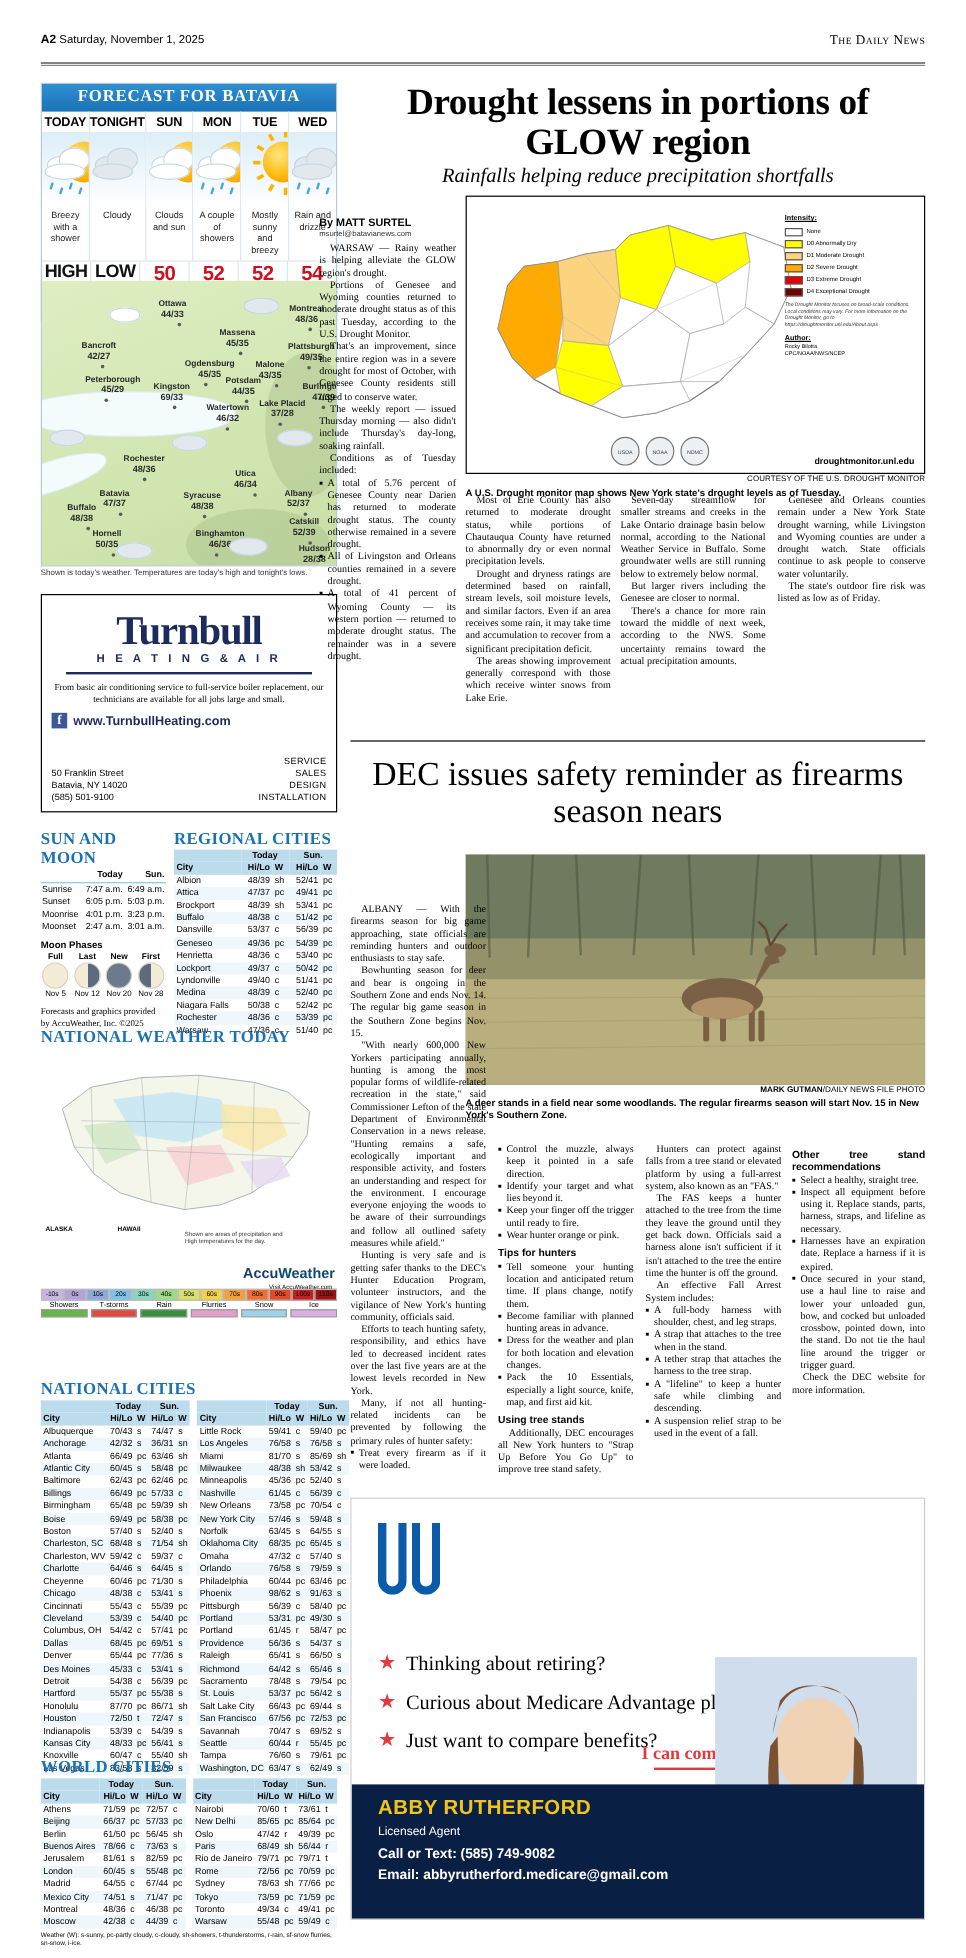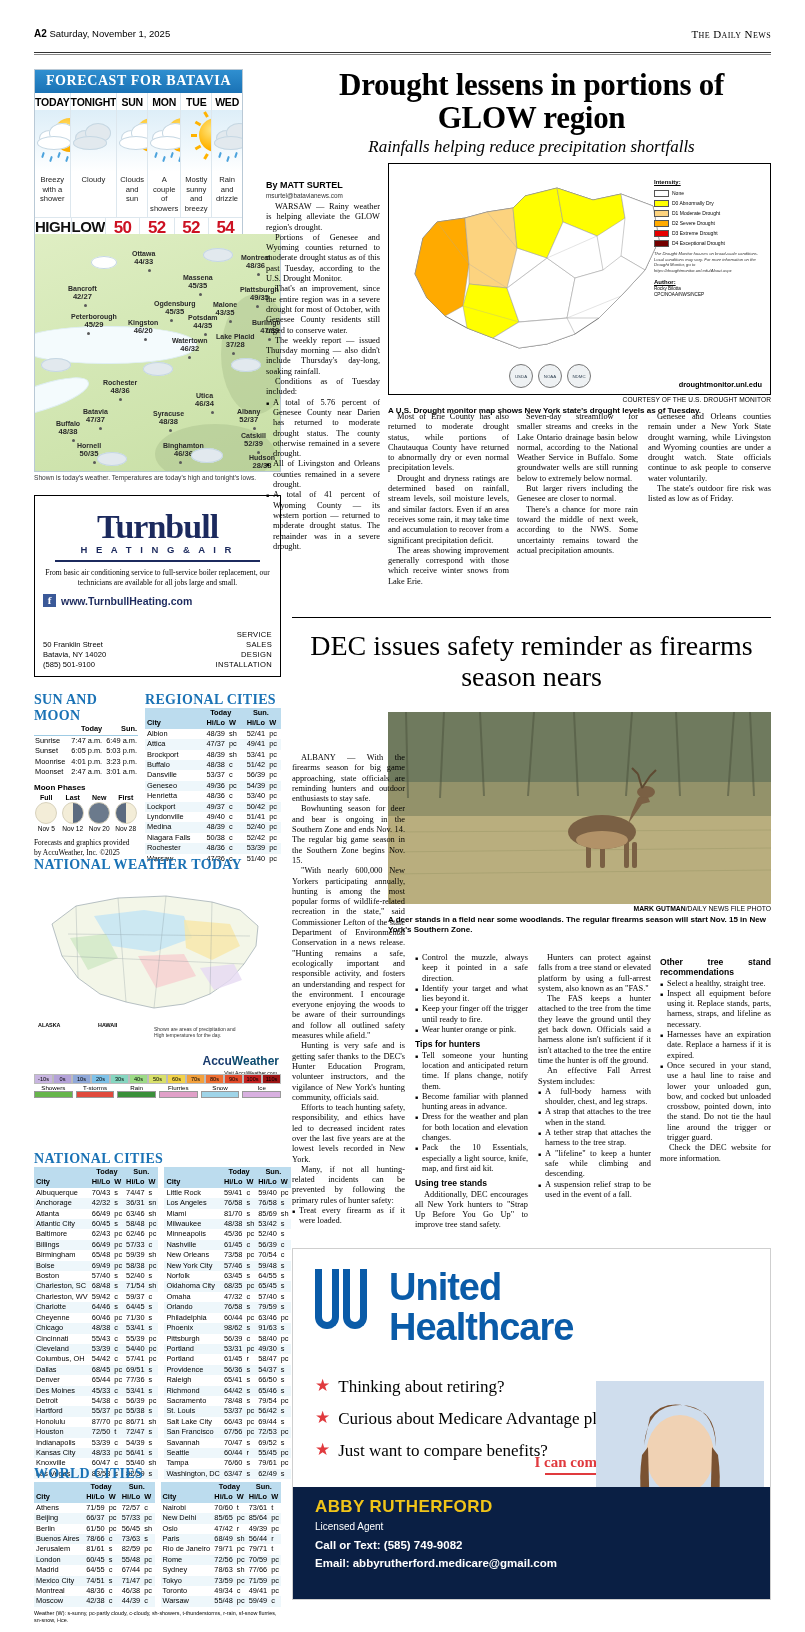--- a/index.html
+++ b/index.html
@@ -17,21 +17,21 @@
   
   .masthead { position:absolute; left:34px; top:28px; width:737px; height:30px; }
   .mh-left { position:absolute; left:0; top:0; font-family:"Liberation Sans", sans-serif; font-size:9.5px; }
   .mh-left b { font-size:10px; }
   .mh-right { position:absolute; right:0; top:0; font-family:"Liberation Serif", serif;
               font-size:11px; font-variant:small-caps; letter-spacing:.4px; }
   .mh-rule { position:absolute; left:34px; top:52px; width:737px; height:3px;
              border-top:1.6px solid #333; border-bottom:1.1px solid #888; }
 
   
-  .wx { position:absolute; left:34px; top:69px; width:209px; }
+  .wx { position:absolute; left:34px; top:69px; width:247px; }
   .wx-box { border:1px solid #b9c9d6; background:#fff; }
   .wx-title {
     background:linear-gradient(#2f8fd0,#1a72b5);
     color:#fff; text-align:center;
     font-family:"Liberation Serif", serif; font-weight:bold;
     font-size:14px; letter-spacing:.6px; padding:3px 0 4px;
   }
   .wx-days { display:flex; }
   .wx-day { flex:1; border-left:1px solid #dde7ee; }
   .wx-day:first-child { border-left:none; }
@@ -387,21 +387,21 @@
         <div class="city" style="left:205px;top:52px;">Plattsburgh<b>49/35</b></div>
         <div class="dot" style="left:221px;top:71px;"></div>
         <div class="city" style="left:33px;top:51px;">Bancroft<b>42/27</b></div>
         <div class="dot" style="left:49px;top:70px;"></div>
         <div class="city" style="left:119px;top:66px;">Ogdensburg<b>45/35</b></div>
         <div class="dot" style="left:135px;top:85px;"></div>
         <div class="city" style="left:178px;top:67px;">Malone<b>43/35</b></div>
         <div class="dot" style="left:194px;top:86px;"></div>
         <div class="city" style="left:36px;top:79px;">Peterborough<b>45/29</b></div>
         <div class="dot" style="left:52px;top:98px;"></div>
-        <div class="city" style="left:93px;top:85px;">Kingston<b>46/20</b></div>
+        <div class="city" style="left:93px;top:85px;">Kingston<b>69/33</b></div>
         <div class="dot" style="left:109px;top:104px;"></div>
         <div class="city" style="left:153px;top:80px;">Potsdam<b>44/35</b></div>
         <div class="dot" style="left:169px;top:99px;"></div>
         <div class="city" style="left:217px;top:85px;">Burlington<b>47/39</b></div>
         <div class="dot" style="left:233px;top:104px;"></div>
         <div class="city" style="left:137px;top:103px;">Watertown<b>46/32</b></div>
         <div class="dot" style="left:153px;top:122px;"></div>
         <div class="city" style="left:181px;top:99px;">Lake Placid<b>37/28</b></div>
         <div class="dot" style="left:197px;top:118px;"></div>
         <div class="city" style="left:68px;top:145px;">Rochester<b>48/36</b></div>
@@ -1504,24 +1504,20 @@
       <p class="b">Once secured in your stand, use a haul line to raise and lower your unloaded gun, bow, and cocked but unloaded crossbow, pointed down, into the stand. Do not tie the haul line around the trigger or trigger guard.</p>
       <p class="">Check the DEC website for more information.</p>
     </div>
 
   <div class="ad-uhc">
     <div class="uhc-top">
       <div class="uhc-mark">
         <div class="uhc-u"></div>
           <div class="uhc-u2"></div>
       </div>
-      <div class="uhc-name">
-        <div>United</div>
-        <div>Healthcare</div>
-      </div>
     </div>
     <div class="uhc-q" id="uhc-q">
         <div class="q">
           <span class="star">★</span>
           <span class="qt">Thinking about retiring?</span>
         </div>
         <div class="q">
           <span class="star">★</span>
           <span class="qt">Curious about Medicare Advantage plans?</span>
         </div>

